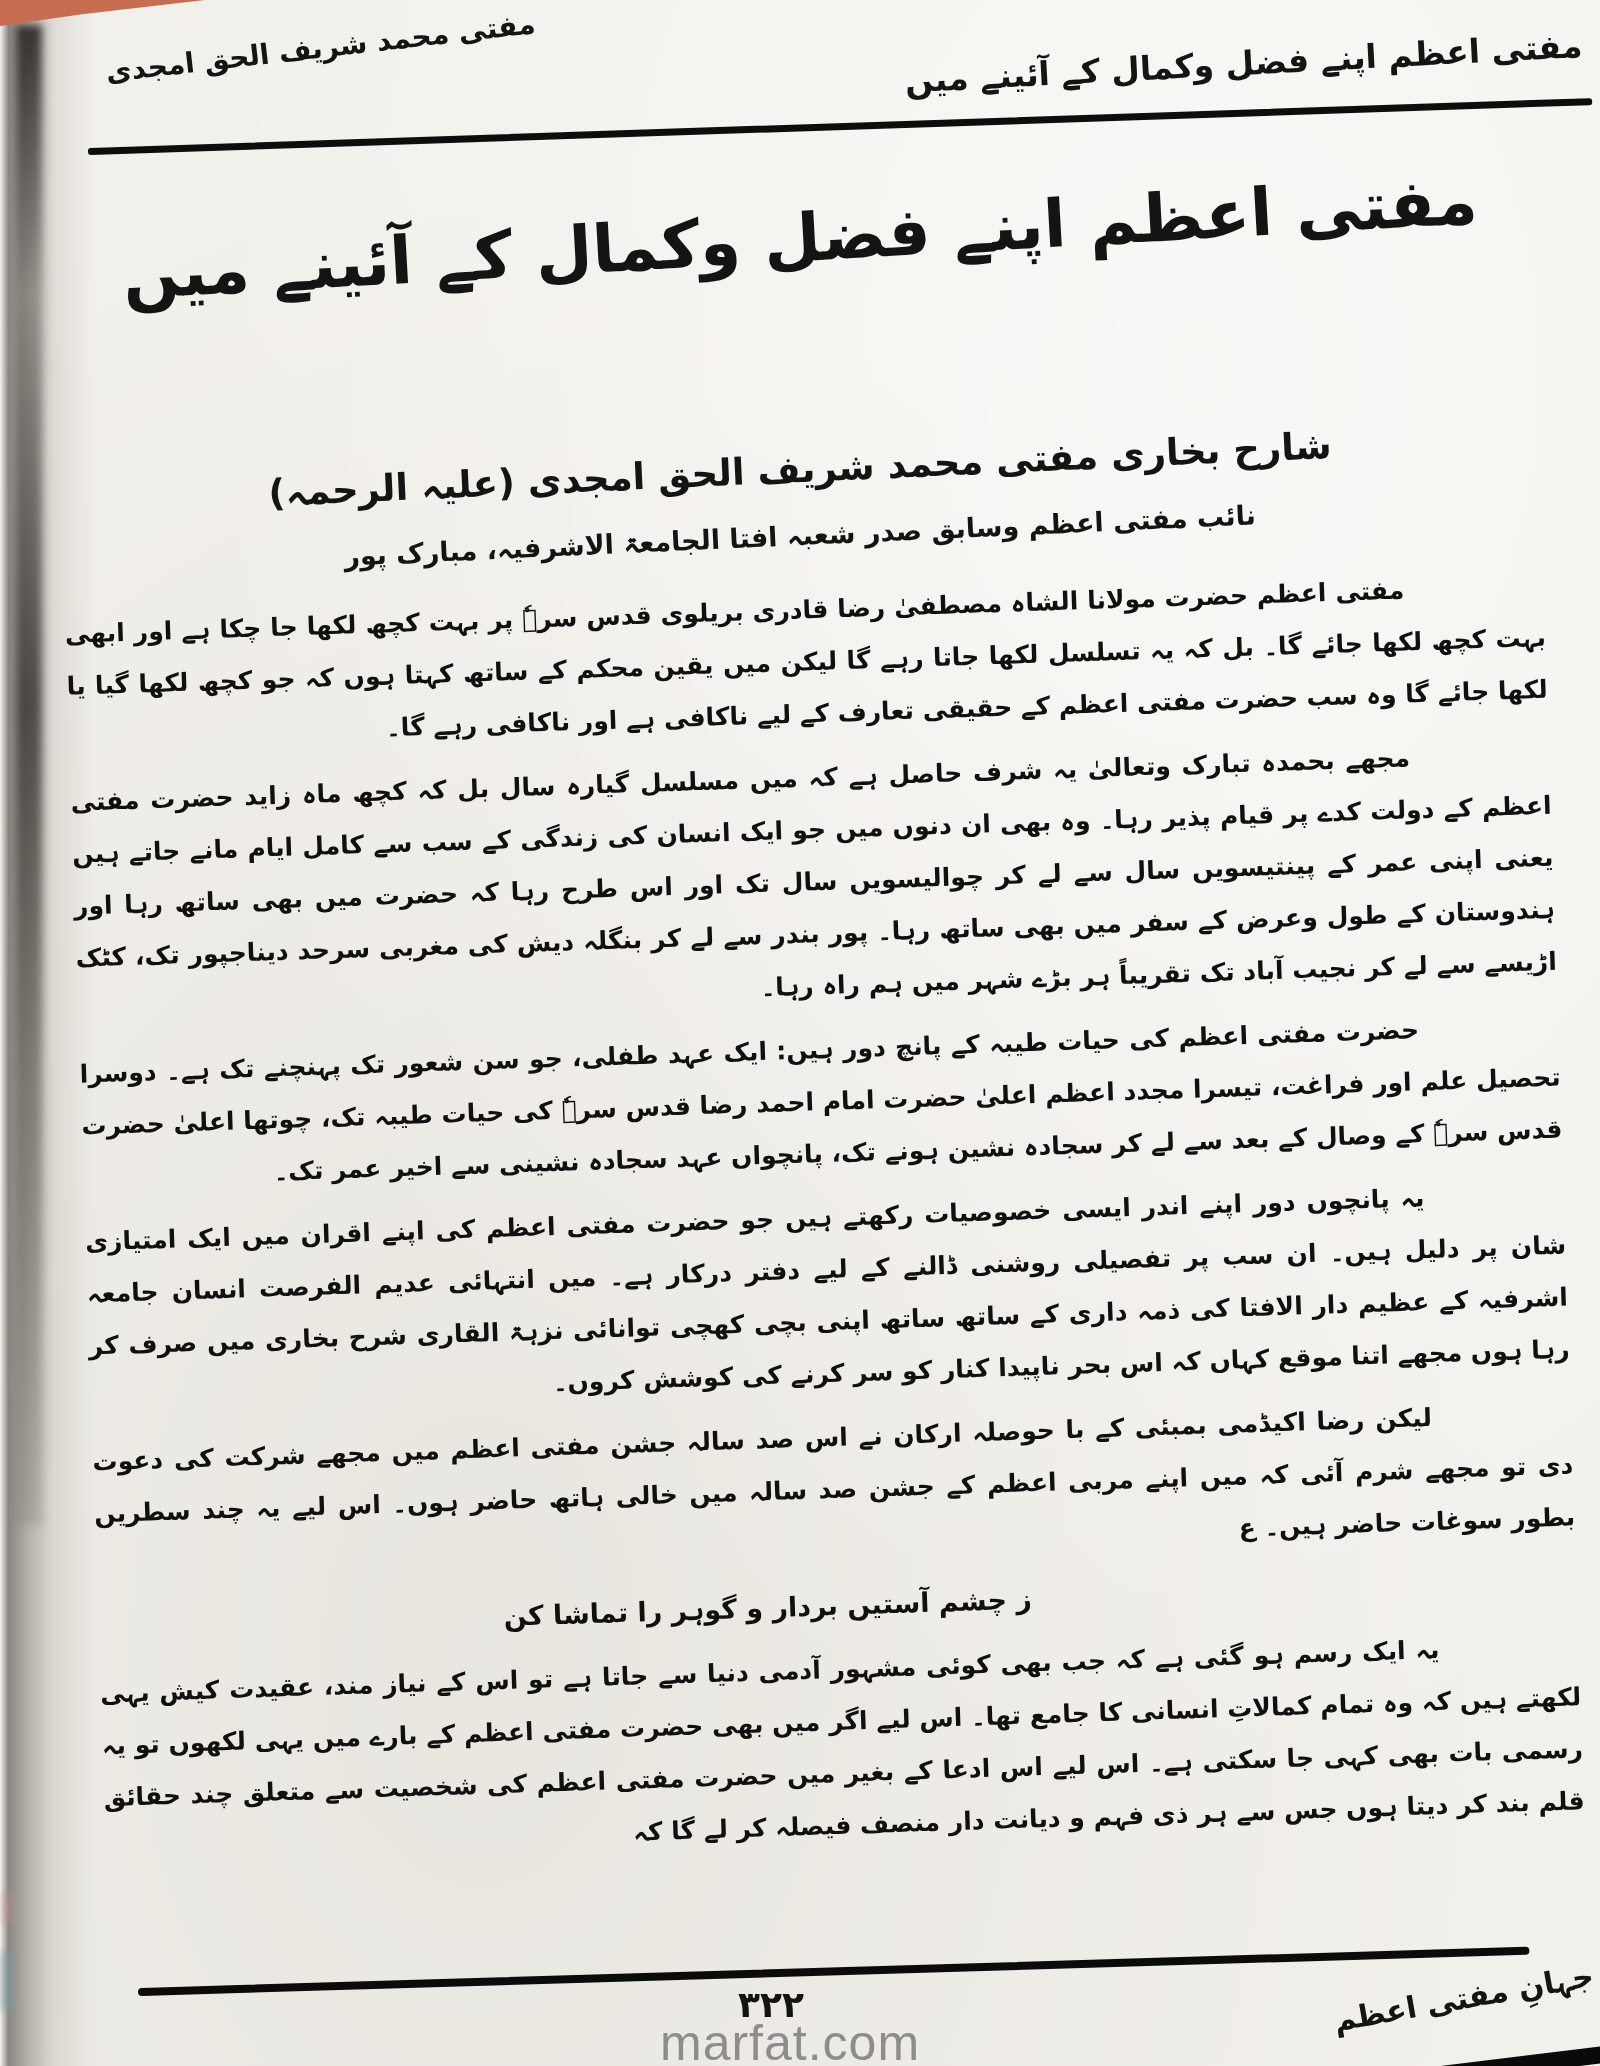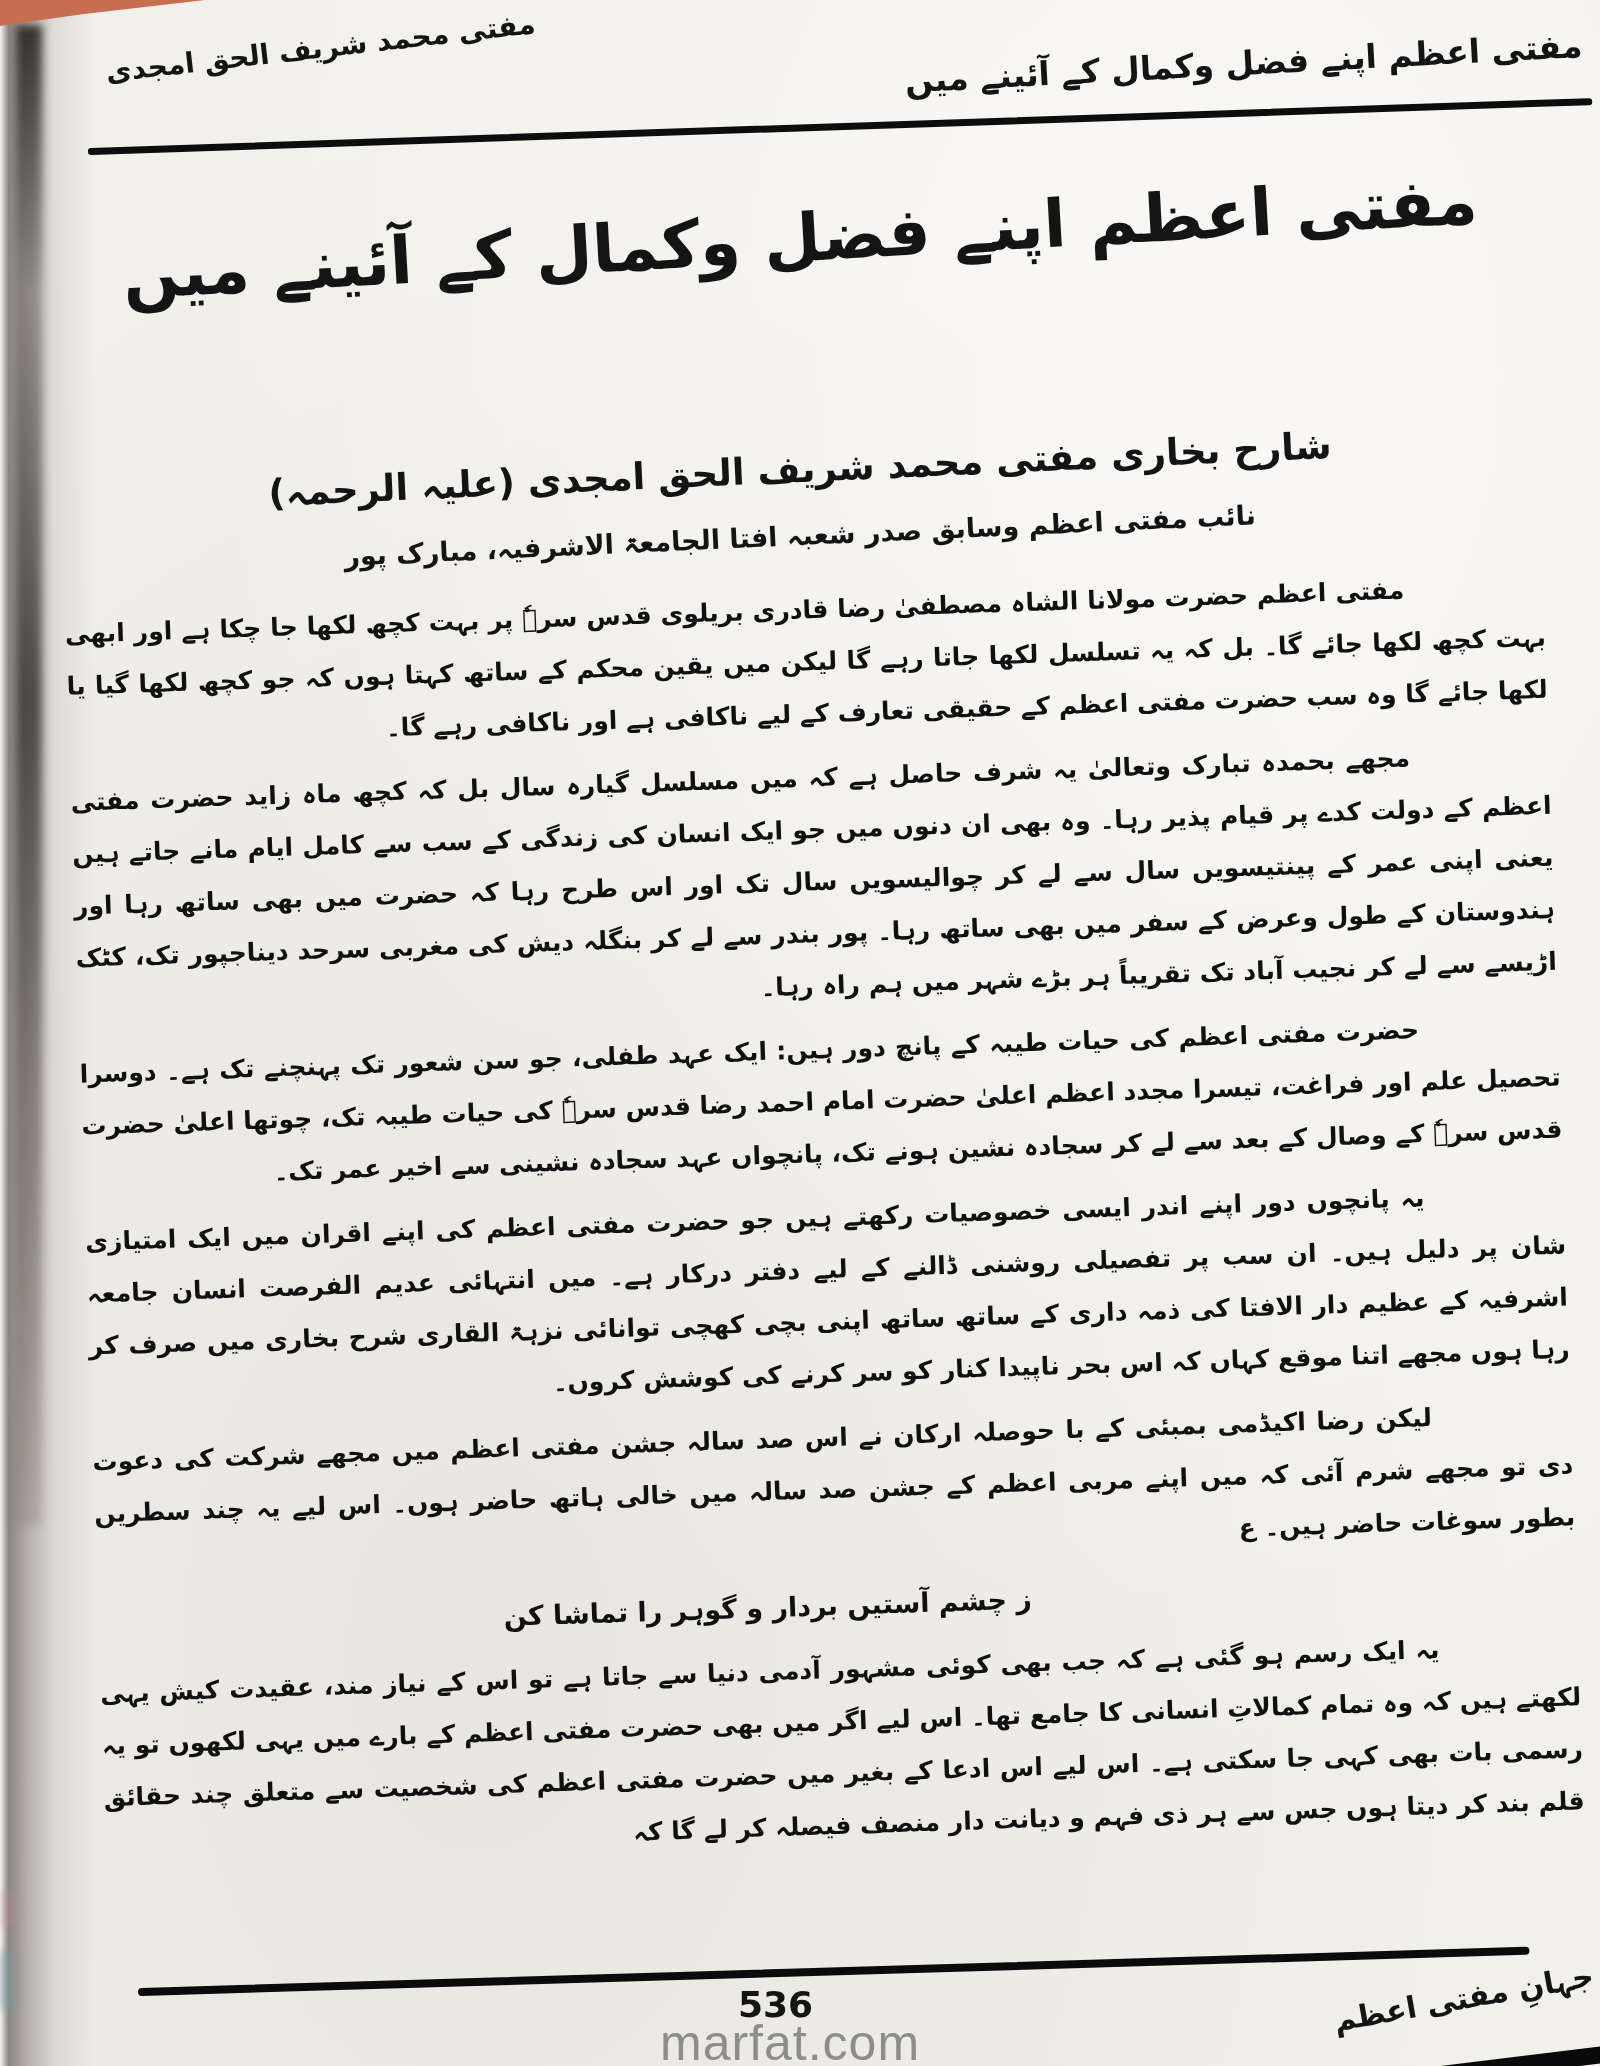--- a/index.html
+++ b/index.html
@@ -151,17 +151,17 @@
     <p class="urdu">مجھے بحمدہ تبارک وتعالیٰ یہ شرف حاصل ہے کہ میں مسلسل گیارہ سال بل کہ کچھ ماہ زاید حضرت مفتی اعظم کے دولت کدے پر قیام پذیر رہا۔ وہ بھی ان دنوں میں جو ایک انسان کی زندگی کے سب سے کامل ایام مانے جاتے ہیں یعنی اپنی عمر کے پینتیسویں سال سے لے کر چوالیسویں سال تک اور اس طرح رہا کہ حضرت میں بھی ساتھ رہا اور ہندوستان کے طول وعرض کے سفر میں بھی ساتھ رہا۔ پور بندر سے لے کر بنگلہ دیش کی مغربی سرحد دیناجپور تک، کٹک اڑیسے سے لے کر نجیب آباد تک تقریباً ہر بڑے شہر میں ہم راہ رہا۔</p>
     <p class="urdu">حضرت مفتی اعظم کی حیات طیبہ کے پانچ دور ہیں: ایک عہد طفلی، جو سن شعور تک پہنچنے تک ہے۔ دوسرا تحصیل علم اور فراغت، تیسرا مجدد اعظم اعلیٰ حضرت امام احمد رضا قدس سرہٗ کی حیات طیبہ تک، چوتھا اعلیٰ حضرت قدس سرہٗ کے وصال کے بعد سے لے کر سجادہ نشین ہونے تک، پانچواں عہد سجادہ نشینی سے اخیر عمر تک۔</p>
     <p class="urdu">یہ پانچوں دور اپنے اندر ایسی خصوصیات رکھتے ہیں جو حضرت مفتی اعظم کی اپنے اقران میں ایک امتیازی شان پر دلیل ہیں۔ ان سب پر تفصیلی روشنی ڈالنے کے لیے دفتر درکار ہے۔ میں انتہائی عدیم الفرصت انسان جامعہ اشرفیہ کے عظیم دار الافتا کی ذمہ داری کے ساتھ ساتھ اپنی بچی کھچی توانائی نزہۃ القاری شرح بخاری میں صرف کر رہا ہوں مجھے اتنا موقع کہاں کہ اس بحر ناپیدا کنار کو سر کرنے کی کوشش کروں۔</p>
     <p class="urdu">لیکن رضا اکیڈمی بمبئی کے با حوصلہ ارکان نے اس صد سالہ جشن مفتی اعظم میں مجھے شرکت کی دعوت دی تو مجھے شرم آئی کہ میں اپنے مربی اعظم کے جشن صد سالہ میں خالی ہاتھ حاضر ہوں۔ اس لیے یہ چند سطریں بطور سوغات حاضر ہیں۔ ع</p>
     <p class="verse-line urdu">ز چشم آستیں بردار و گوہر را تماشا کن</p>
     <p class="urdu">یہ ایک رسم ہو گئی ہے کہ جب بھی کوئی مشہور آدمی دنیا سے جاتا ہے تو اس کے نیاز مند، عقیدت کیش یہی لکھتے ہیں کہ وہ تمام کمالاتِ انسانی کا جامع تھا۔ اس لیے اگر میں بھی حضرت مفتی اعظم کے بارے میں یہی لکھوں تو یہ رسمی بات بھی کہی جا سکتی ہے۔ اس لیے اس ادعا کے بغیر میں حضرت مفتی اعظم کی شخصیت سے متعلق چند حقائق قلم بند کر دیتا ہوں جس سے ہر ذی فہم و دیانت دار منصف فیصلہ کر لے گا کہ</p>
   </div>
 
   <div class="footer-rule"></div>
   <div class="footer-book-title urdu">جہانِ مفتی اعظم</div>
-  <div class="footer-page-number urdu">536</div>
+  <div class="footer-page-number urdu">۳۲۲</div>
   <div class="footer-watermark">marfat.com</div>
   <div class="corner-band"></div>
 
 </div>
 
 </body></html>

